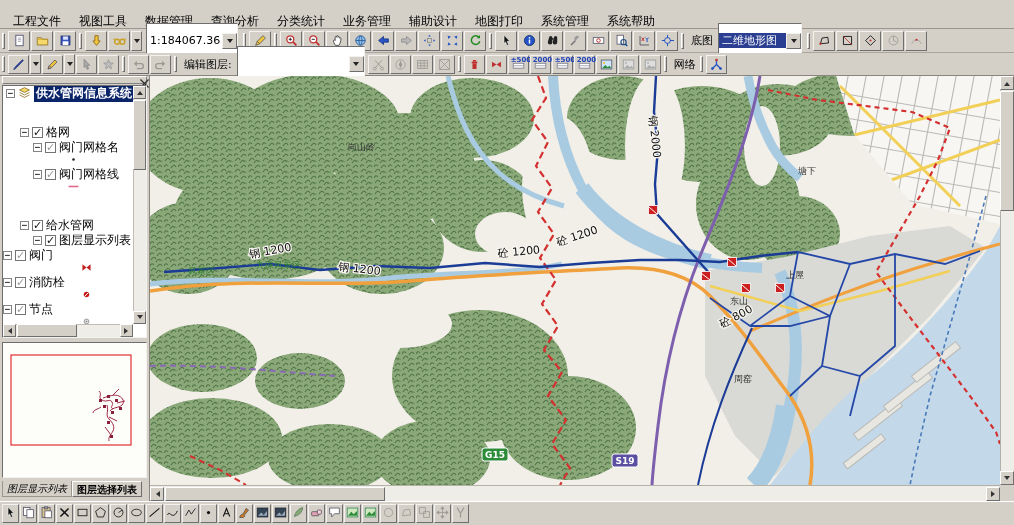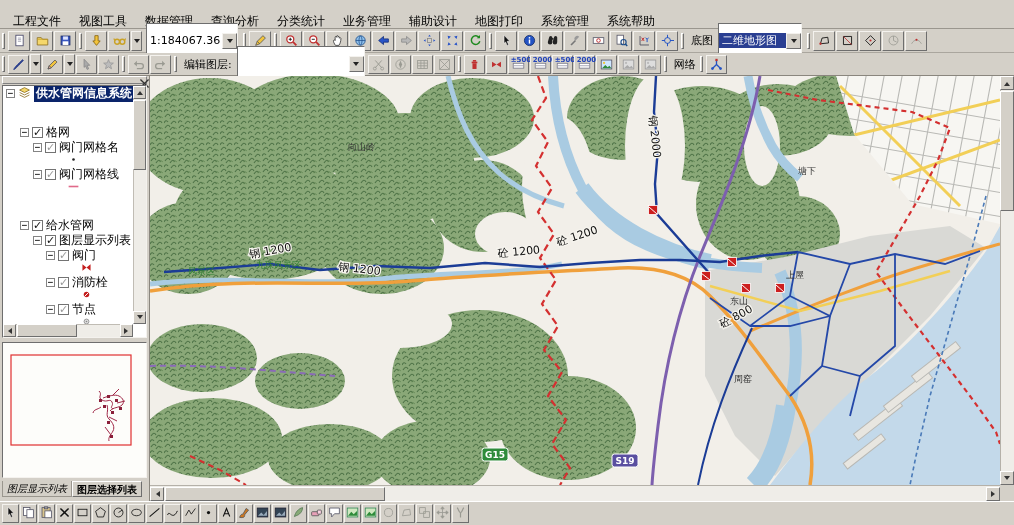--- a/index.html
+++ b/index.html
@@ -49,21 +49,21 @@
   .trow{height:15px;display:flex;align-items:center;white-space:nowrap;}
   .srow{height:12px;display:flex;align-items:center;}
   .exp{width:9px;height:9px;border:1px solid #848484;background:#fff;flex:0 0 auto;
     font:bold 9px/7px "DejaVu Sans Mono",monospace;text-align:center;margin-right:3px;color:#333;}
   .exp.m::before{content:"−";}
   .cb{width:11px;height:11px;border:1px solid #737373;background:#fff;flex:0 0 auto;position:relative;margin-right:3px;}
   .cb.on::after,.cb.gy::after{content:"✓";position:absolute;left:0px;top:-2px;font-size:11px;font-weight:bold;}
   .cb.on::after{color:#111;} .cb.gy::after{color:#9a9a9a;}
   .tlbl{font-size:12px;}
   .tlbl.selected{background:#0a246a;color:#fff;font-weight:bold;padding:0 2px;}
-  .l1{padding-left:17px;margin-top:24px;} .l2{padding-left:30px;} .l3{padding-left:43px;}
+  .l1{padding-left:17px;margin-top:24px;} .l2{padding-left:30px;} .l3{}
   .s2{padding-left:64px;} .s3{padding-left:77px;}
   .vs{position:absolute;right:0;top:0;width:13px;bottom:13px;background:#efede8;border-left:1px solid #c0bcb4;}
   .hs{position:absolute;left:0;bottom:0;height:13px;right:13px;background:#efede8;border-top:1px solid #c0bcb4;}
   .sbtn{position:absolute;width:13px;height:13px;background:#d4d0c8;border:1px solid;
     border-color:#fff #6e6e6e #6e6e6e #fff;display:flex;align-items:center;justify-content:center;}
   .tri{width:0;height:0;border:3px solid transparent;}
   .tri.up{border-bottom:4px solid #333;margin-top:-2px;} .tri.dn{border-top:4px solid #333;margin-bottom:-2px;}
   .tri.lf{border-right:4px solid #333;margin-left:-2px;} .tri.rt{border-left:4px solid #333;margin-right:-2px;}
   .thumb{position:absolute;background:#d4d0c8;border:1px solid;border-color:#fff #6e6e6e #6e6e6e #fff;}
   .ovpanel{position:absolute;left:2px;top:266px;width:145px;height:136px;background:#fdfdfa;

